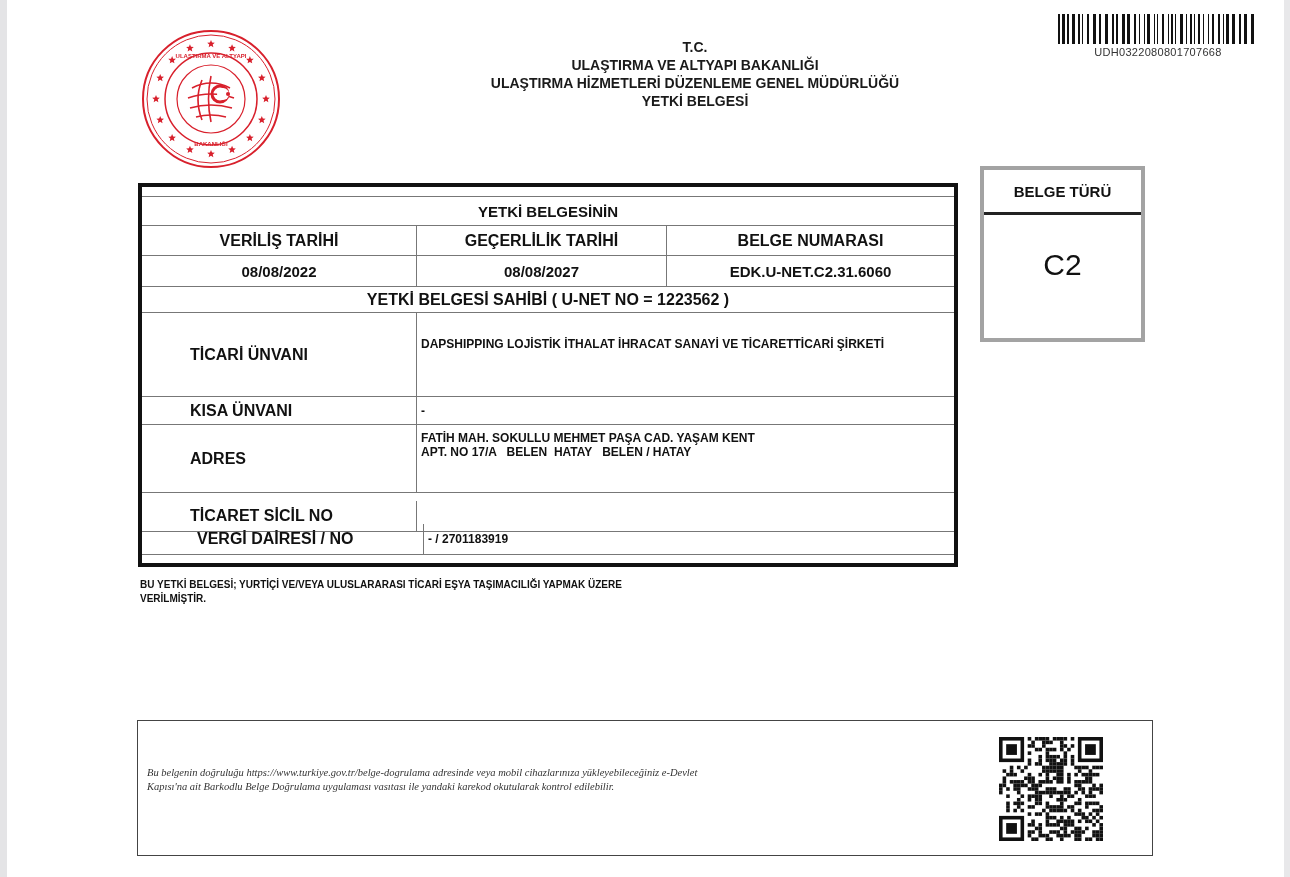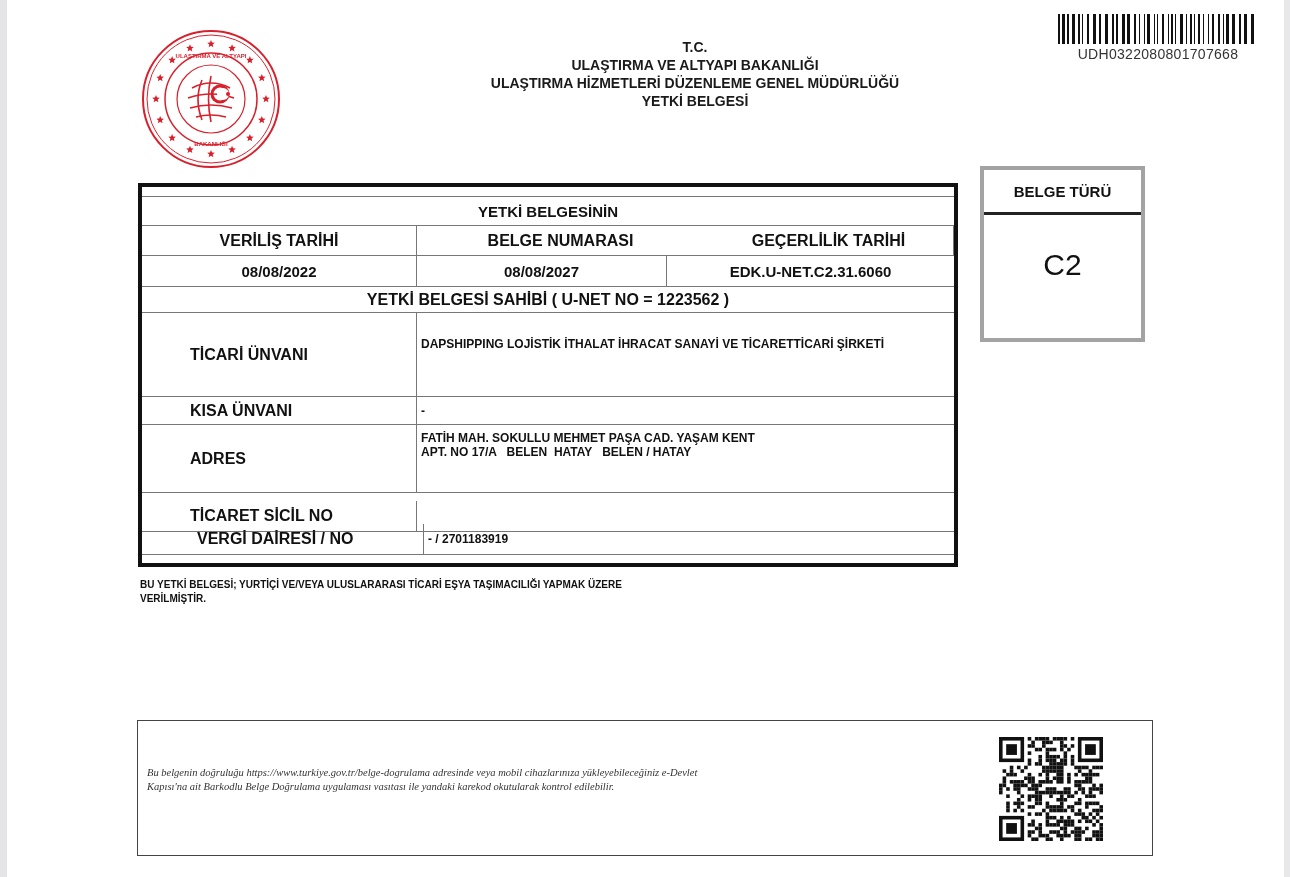--- a/index.html
+++ b/index.html
@@ -10,21 +10,21 @@
     color: #111;
   }
   .edge-left { position: absolute; left: 0; top: 0; width: 7px; height: 877px; background: #e4e4e6; }
   .edge-right { position: absolute; right: 0; top: 0; width: 6px; height: 877px; background: #e8e8ea; }
 
   .seal { position: absolute; left: 140px; top: 28px; width: 142px; height: 142px; }
 
   .header { position: absolute; left: 420px; top: 38px; width: 550px; text-align: center; font-weight: bold; font-size: 14px; line-height: 18px; color: #1a1a1a; }
 
   .barcode { position: absolute; left: 1058px; top: 14px; width: 198px; height: 30px; }
-  .barcode-text { position: absolute; left: 1040px; top: 46px; width: 236px; text-align: center; font-size: 14px; color: #333; letter-spacing: 0.3px; }
+  .barcode-text { position: absolute; left: 1040px; top: 46px; width: 236px; text-align: center; font-size: 11px; color: #333; letter-spacing: 0.3px; }
 
   .main-table { position: absolute; left: 138px; top: 183px; width: 812px; height: 376px; border: 4px solid #111; box-sizing: content-box; }
   .row { position: absolute; left: 0; width: 812px; border-bottom: 1px solid #777; display: flex; align-items: center; box-sizing: border-box; }
   .row.last { border-bottom: none; }
   .cell { font-weight: bold; font-size: 15px; box-sizing: border-box; height: 100%; display: flex; align-items: center; }
   .center { justify-content: center; text-align: center; }
   .vline { border-right: 1px solid #777; }
 
   .lbl { width: 275px; padding-left: 48px; font-size: 16px; }
   .val { flex: 1; padding-left: 4px; font-size: 12px; line-height: 14px; align-items: flex-start; padding-top: 6px; }
@@ -133,22 +133,22 @@
     <rect x="193" y="0" width="3" height="30" fill="#111"></rect>
   </svg>
 <div class="barcode-text">UDH0322080801707668</div>
 
 <div class="main-table">
   <div class="row" style="top:9px;height:30px;border-top:1px solid #777;">
     <div class="cell center" style="width:100%;text-align:center;">YETKİ BELGESİNİN</div>
   </div>
   <div class="row" style="top:39px;height:30px;">
     <div class="cell center vline" style="width:275px;font-size:16px;">VERİLİŞ TARİHİ</div>
+    <div class="cell center vline" style="width:250px;font-size:16px;">GEÇERLİLİK TARİHİ</div>
     <div class="cell center" style="flex:1;font-size:16px;">BELGE NUMARASI</div>
-    <div class="cell center vline" style="width:250px;font-size:16px;">GEÇERLİLİK TARİHİ</div>
   </div>
   <div class="row" style="top:69px;height:31px;justify-content:center;">
     <div class="cell center vline" style="width:275px;">08/08/2022</div>
     <div class="cell center vline" style="width:250px;">08/08/2027</div>
     <div class="cell center" style="flex:1;">EDK.U-NET.C2.31.6060</div>
   </div>
   <div class="row" style="top:100px;height:26px;">
     <div class="cell center" style="width:100%;font-size:16px;">YETKİ BELGESİ SAHİBİ ( U-NET NO = 1223562 )</div>
   </div>
   <div class="row" style="top:126px;height:84px;">

